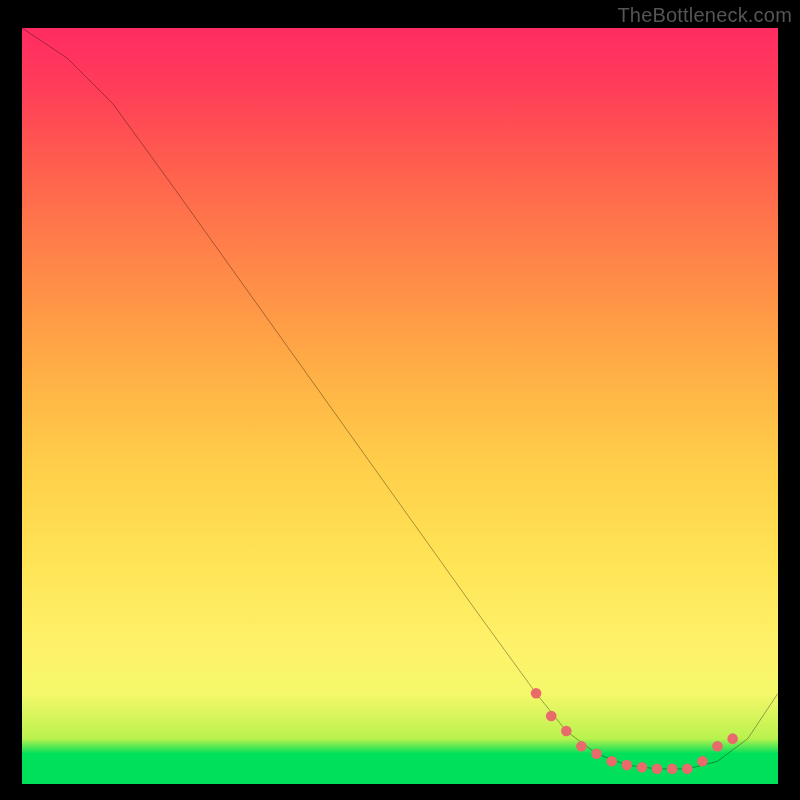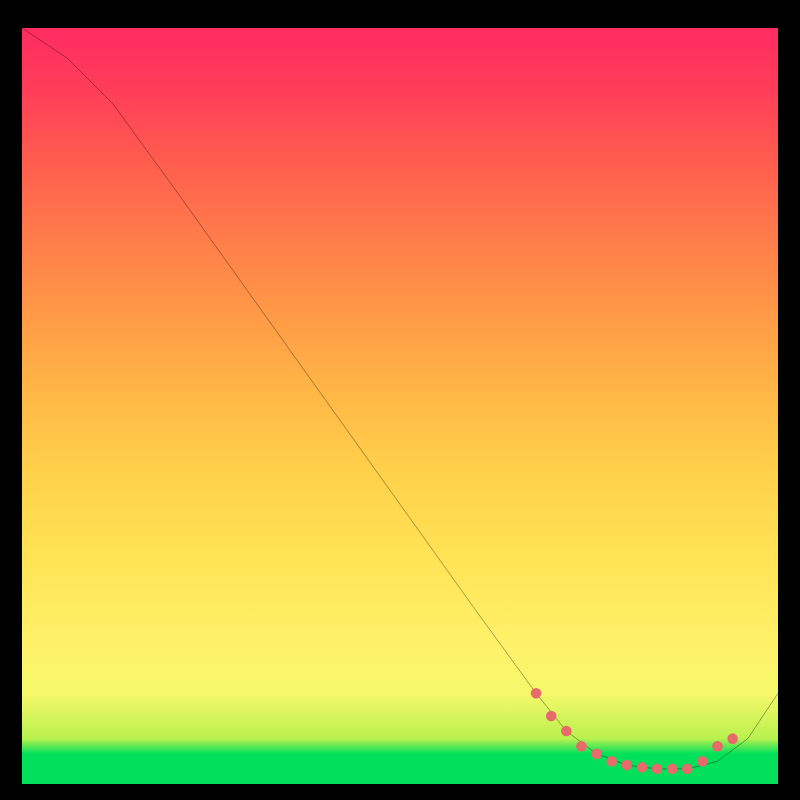--- a/index.html
+++ b/index.html
@@ -58,20 +58,21 @@
   }
   svg.curve {
     position: absolute;
     inset: 0;
   }
 </style>
 </head>
 <body>
 
 <div class="frame">
+  <div class="watermark">TheBottleneck.com</div>
   <div class="plot">
     <div class="gradient"></div>
     <svg class="curve" viewBox="0 0 100 100" preserveAspectRatio="none">
       <path id="curve-path" fill="none" stroke="#000" stroke-width="0.35" vector-effect="non-scaling-stroke" d="M0 0 L6 4 L12 10 L20 21 L30 35 L40 49 L50 63 L60 77 L68 88 L72 93 L76 96 L80 97.5 L84 98 L88 98 L92 97 L96 94 L100 88"></path>
       <g id="valley-dots">
           <circle cx="68" cy="88" r="0.7" fill="#e86a6a"></circle>
           <circle cx="70" cy="91" r="0.7" fill="#e86a6a"></circle>
           <circle cx="72" cy="93" r="0.7" fill="#e86a6a"></circle>
           <circle cx="74" cy="95" r="0.7" fill="#e86a6a"></circle>
           <circle cx="76" cy="96" r="0.7" fill="#e86a6a"></circle>

